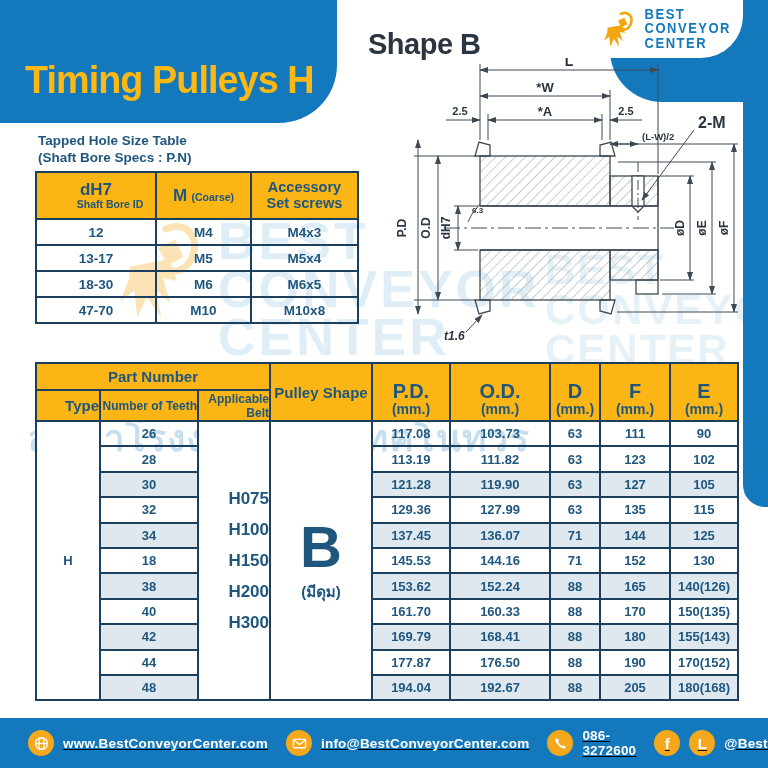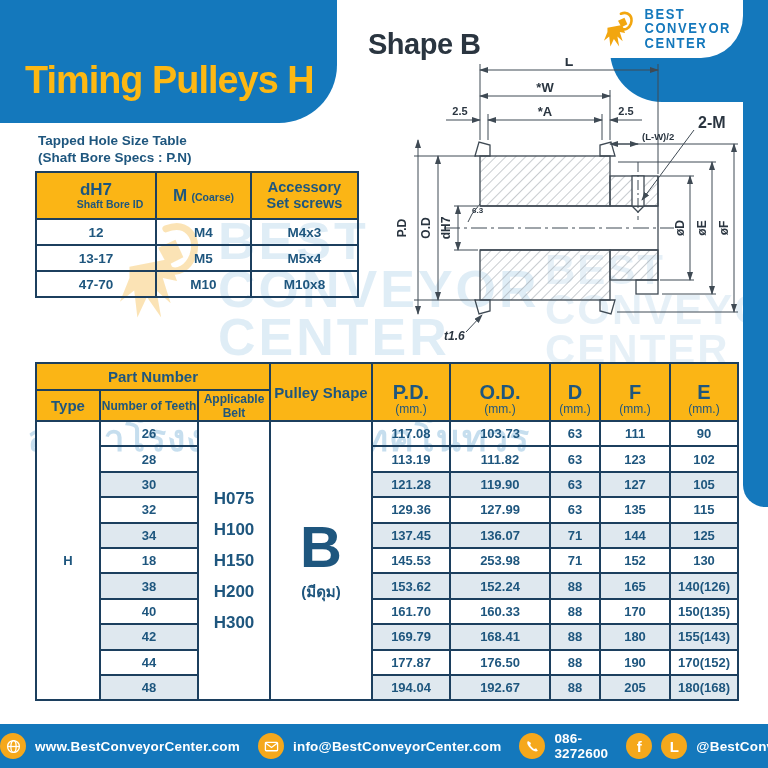--- a/index.html
+++ b/index.html
@@ -52,39 +52,39 @@
   .th-main{font-size:17px;font-weight:bold;display:block;line-height:1.05;}
   .th-sub{font-size:10.5px;font-weight:bold;display:block;margin-left:28px;}
   .th-inline-sub{font-size:10.5px;font-weight:bold;}
   .th-two{font-size:14.5px;font-weight:bold;line-height:1.1;display:block;}
   
   .main-table{position:absolute;left:35px;top:362px;z-index:2;table-layout:fixed;width:702px;}
   .main-table th,.main-table td{border:2px solid var(--border);text-align:center;
                 color:var(--navy);padding:0;background:transparent;}
   .main-table thead th{background:var(--yellow);}
   .row1 th{height:27px;font-size:15px;font-weight:bold;}
-  .row2 th{height:31px;font-weight:bold;}
+  .row2 th{height:31px;font-weight:bold;text-align:right;}
   .th-type{font-size:15px;}
   .th-small{font-size:12px;}
   .th-metric .m-big{display:block;font-size:20px;font-weight:bold;line-height:1;margin-top:13px;}
-  .th-metric .m-unit{display:block;font-size:12px;font-weight:normal;}
+  .th-metric .m-unit{display:block;font-size:14px;font-weight:bold;}
   .main-table tbody td{height:25.4px;font-size:13px;font-weight:bold;}
   .main-table tbody tr.striped td{background:var(--stripe);}
   td.type-cell{font-size:66px;font-weight:bold;background:#fff !important;}
   td.belt-cell{background:#fff !important;vertical-align:middle;}
-  td.belt-cell .belt-line{font-size:17px;font-weight:bold;margin:11px 12px;}
+  td.belt-cell .belt-line{font-size:17px;font-weight:bold;margin:11px 0;text-align:right;}
   td.shape-cell{background:#fff !important;}
   td.shape-cell .shape-big{font-size:58px;font-weight:bold;line-height:1;}
   td.shape-cell .shape-note{font-size:15px;font-weight:bold;margin-top:4px;}
   
   .drawing{position:absolute;left:388px;top:56px;z-index:2;}
   .drawing text{font-family:"Liberation Sans",sans-serif;fill:var(--ink);font-weight:bold;}
   
-  .footer{position:absolute;left:0;bottom:0;width:100%;height:44px;background:var(--blue);
-          z-index:4;display:flex;align-items:center;gap:9px;}
+  .footer{position:absolute;left:0;bottom:0;width:100%;height:50px;background:var(--blue);
+          z-index:4;display:flex;align-items:center;gap:9px;padding-left:28px;text-decoration:underline;}
   .footer .txt{color:#fff;font-weight:bold;font-size:13.5px;letter-spacing:.2px;}
   .ficon{width:26px;height:26px;border-radius:50%;background:var(--yellow2);display:flex;
          align-items:center;justify-content:center;flex:0 0 auto;}
   .ficon span{color:#fff;font-weight:bold;font-size:15px;line-height:1;}
   .gap{width:6px;}
 </style>
 </head>
 <body>
 
 <svg width="0" height="0" style="position:absolute">
@@ -256,20 +256,25 @@
   <tbody id="tapped-body">
       <tr>
         <td>12</td>
         <td>M4</td>
         <td>M4x3</td>
       </tr>
       <tr>
         <td>13-17</td>
         <td>M5</td>
         <td>M5x4</td>
+      </tr>
+      <tr>
+        <td>18-30</td>
+        <td>M6</td>
+        <td>M6x5</td>
       </tr>
       <tr>
         <td>47-70</td>
         <td>M10</td>
         <td>M10x8</td>
       </tr>
     </tbody>
 </table>
 
 <table class="main-table">
@@ -364,21 +369,21 @@
         <td>34</td>
         <td>137.45</td>
         <td>136.07</td>
         <td>71</td>
         <td>144</td>
         <td>125</td>
       </tr>
       <tr>
         <td>18</td>
         <td>145.53</td>
-        <td>253.98</td>
+        <td>144.16</td>
         <td>71</td>
         <td>152</td>
         <td>130</td>
       </tr>
       <tr class="striped">
         <td>38</td>
         <td>153.62</td>
         <td>152.24</td>
         <td>88</td>
         <td>165</td>

